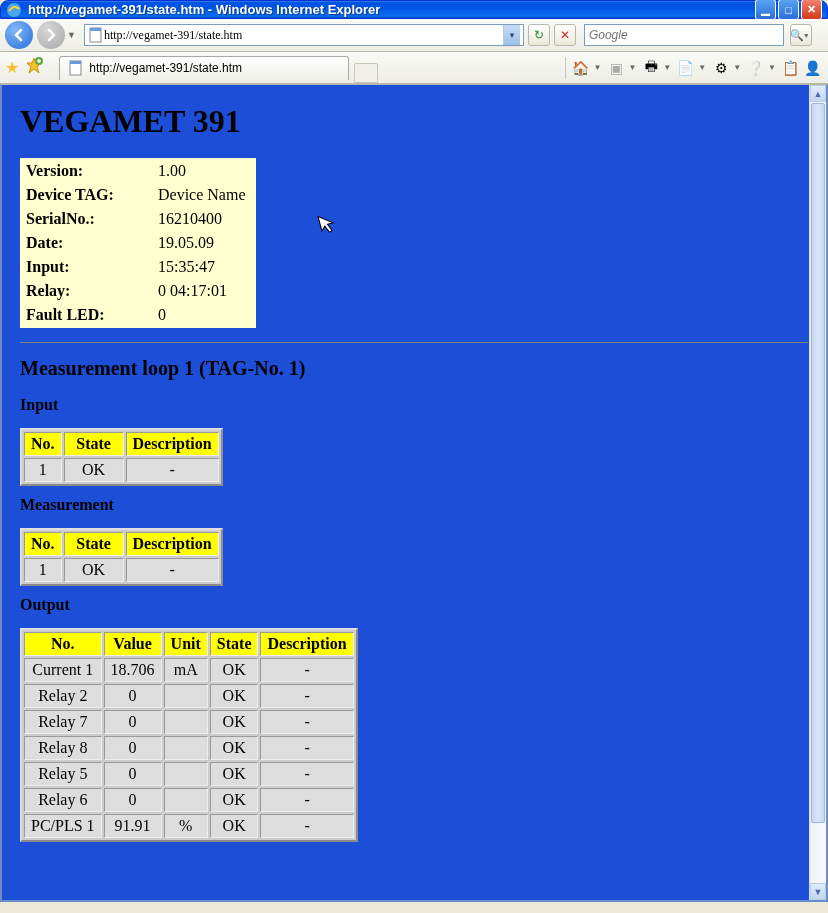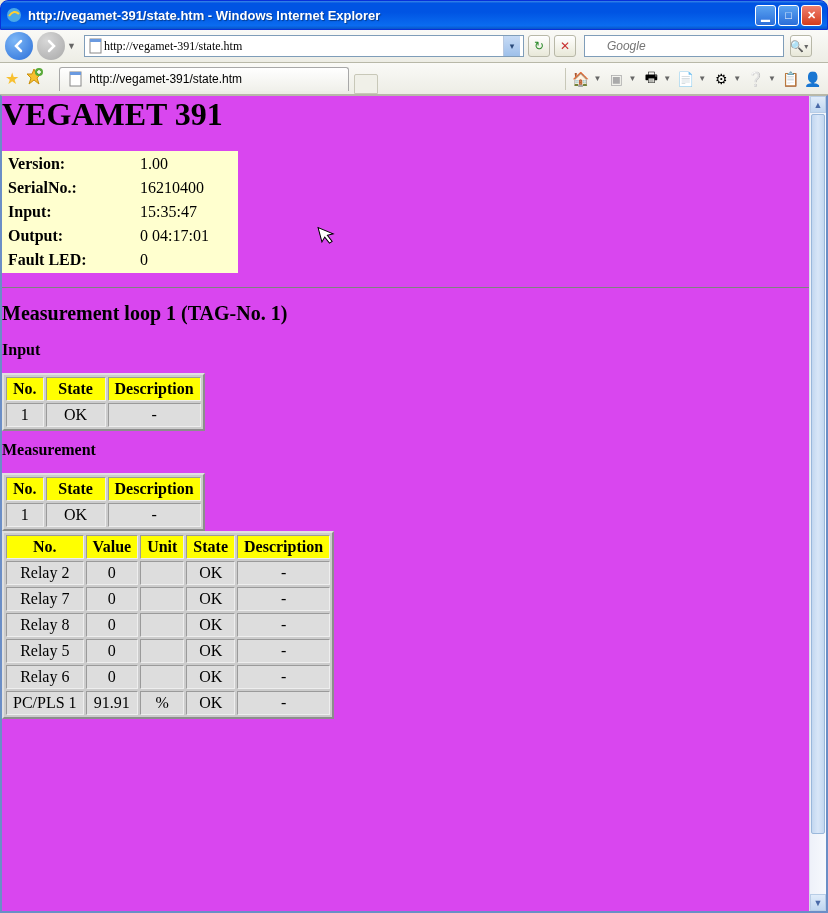--- a/index.html
+++ b/index.html
@@ -7,21 +7,21 @@
   font-family: Tahoma, Arial, sans-serif;
   font-size: 11px;
   background: #ece9d8;
   width: 828px;
   height: 913px;
   overflow: hidden;
   position: relative;
 }
 
 .titlebar {
-  height: 30px;
+  height: 19px;
   background: linear-gradient(to bottom, #3b89e8 0%, #0054e3 8%, #0054e3 40%, #0a6cf0 88%, #0954c8 100%);
   display: flex;
   align-items: center;
   padding: 0 5px;
   color: white;
   border-radius: 8px 8px 0 0;
   border: 1px solid #0831d9;
 }
 .titlebar .ie-icon {
   width: 16px; height: 16px; margin-right: 6px;
@@ -82,21 +82,21 @@
 .searchbox {
   flex: 1;
   max-width: 200px;
   height: 22px;
   border: 1px solid #7f9db9;
   background: white;
   display: flex;
   align-items: center;
   margin-left: 4px;
 }
-.searchbox input { flex: 1; border: none; outline: none; font-size: 12px; color: #737373; padding: 0 4px; font-style: italic; margin-left: 18px; }
+.searchbox input { flex: 1; border: none; outline: none; font-size: 12px; color: #737373; padding: 0 4px; font-style: italic; }
 .search-go {
   width: 22px; height: 22px; border: 1px solid #b8b8a8;
   background: linear-gradient(to bottom, #fff, #e8e8d8);
   display:flex; align-items:center; justify-content:center;
   border-radius: 3px; margin-left: 2px; color: #2a5aa8;
 }
 
 .linkbar {
   height: 32px;
   background: linear-gradient(to bottom, #fafaf7, #edede5);
@@ -134,23 +134,24 @@
 .tdd { font-size: 8px; color: #666; margin-right: 3px; }
 
 
 .viewport-wrap {
   position: relative;
   height: 818px;
   border: 2px solid #6b8ec6;
   border-top: 1px solid #b8b8a8;
 }
 .viewport {
-  background: #d946ef;
+  background: #1d4ed8;
   height: 100%;
   overflow: hidden;
+  padding: 18px;
   font-family: "Times New Roman", serif;
   color: black;
 }
 .vscroll {
   position: absolute; right: 0; top: 0; bottom: 0px;
   width: 17px;
   background: linear-gradient(to right, #eef1f9, #f7f9fd);
   border-left: 1px solid #d8dde8;
 }
 .vscroll .arrow { height: 17px; background: linear-gradient(to bottom, #e0ecfa, #c0d6f0);
@@ -296,29 +297,37 @@
   <div class="viewport">
     <div class="page-title">VEGAMET 391</div>
 
     <table class="infotable">
       <tbody>
           <tr>
             <td>Version:</td>
             <td>1.00</td>
           </tr>
       <tr>
+            <td>Device TAG:</td>
+            <td>Device Name</td>
+          </tr>
+      <tr>
             <td>SerialNo.:</td>
             <td>16210400</td>
           </tr>
       <tr>
+            <td>Date:</td>
+            <td>19.05.09</td>
+          </tr>
+      <tr>
             <td>Input:</td>
             <td>15:35:47</td>
           </tr>
       <tr>
-            <td>Output:</td>
+            <td>Relay:</td>
             <td>0 04:17:01</td>
           </tr>
       <tr>
             <td>Fault LED:</td>
             <td>0</td>
           </tr>
     </tbody>
       </table>
 
     <hr class="divider">
@@ -350,32 +359,40 @@
         <th>Description</th>
       </tr>
       <tr>
         <td>1</td>
         <td>OK</td>
         <td>-</td>
       </tr>
     </tbody>
       </table>
 
+    <div class="section-label">Output</div>
     <table class="datatable">
       <tbody>
           <tr>
         <th style="min-width:62px">No.</th>
         <th>Value</th>
         <th>Unit</th>
         <th>State</th>
         <th>Description</th>
       </tr>
       </tbody>
         <tbody id="output-rows">
           <tr>
+            <td>Current 1</td>
+            <td>18.706</td>
+            <td>mA</td>
+            <td>OK</td>
+            <td>-</td>
+          </tr>
+          <tr>
             <td>Relay 2</td>
             <td>0</td>
             <td></td>
             <td>OK</td>
             <td>-</td>
           </tr>
           <tr>
             <td>Relay 7</td>
             <td>0</td>
             <td></td>

